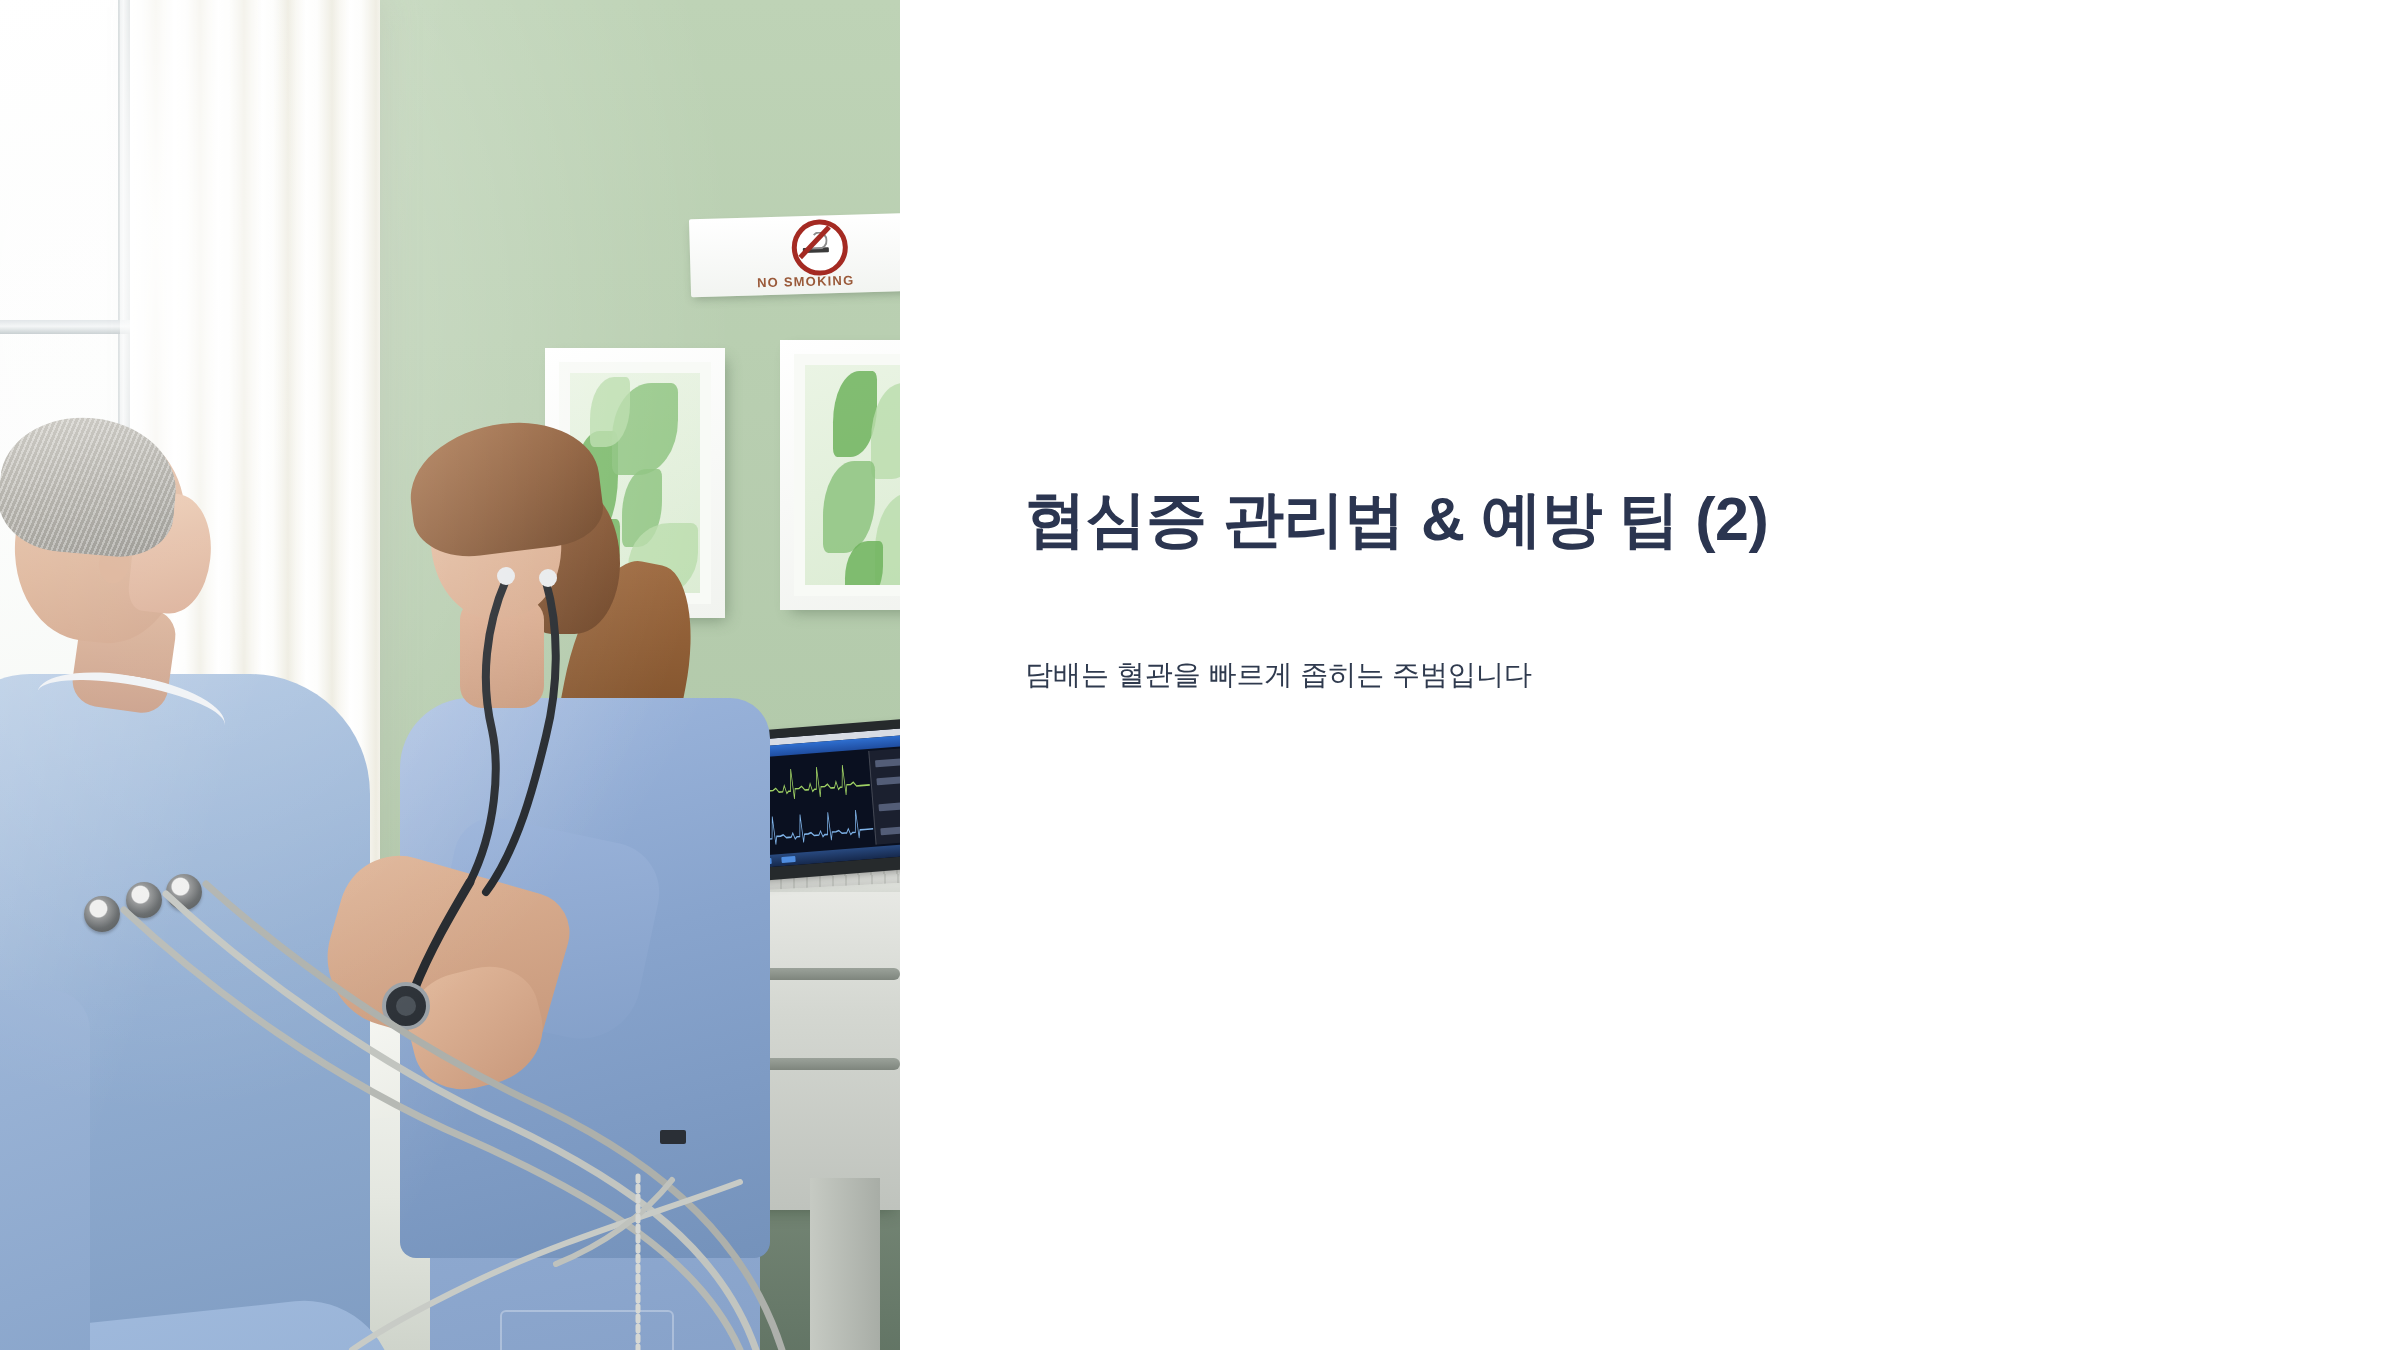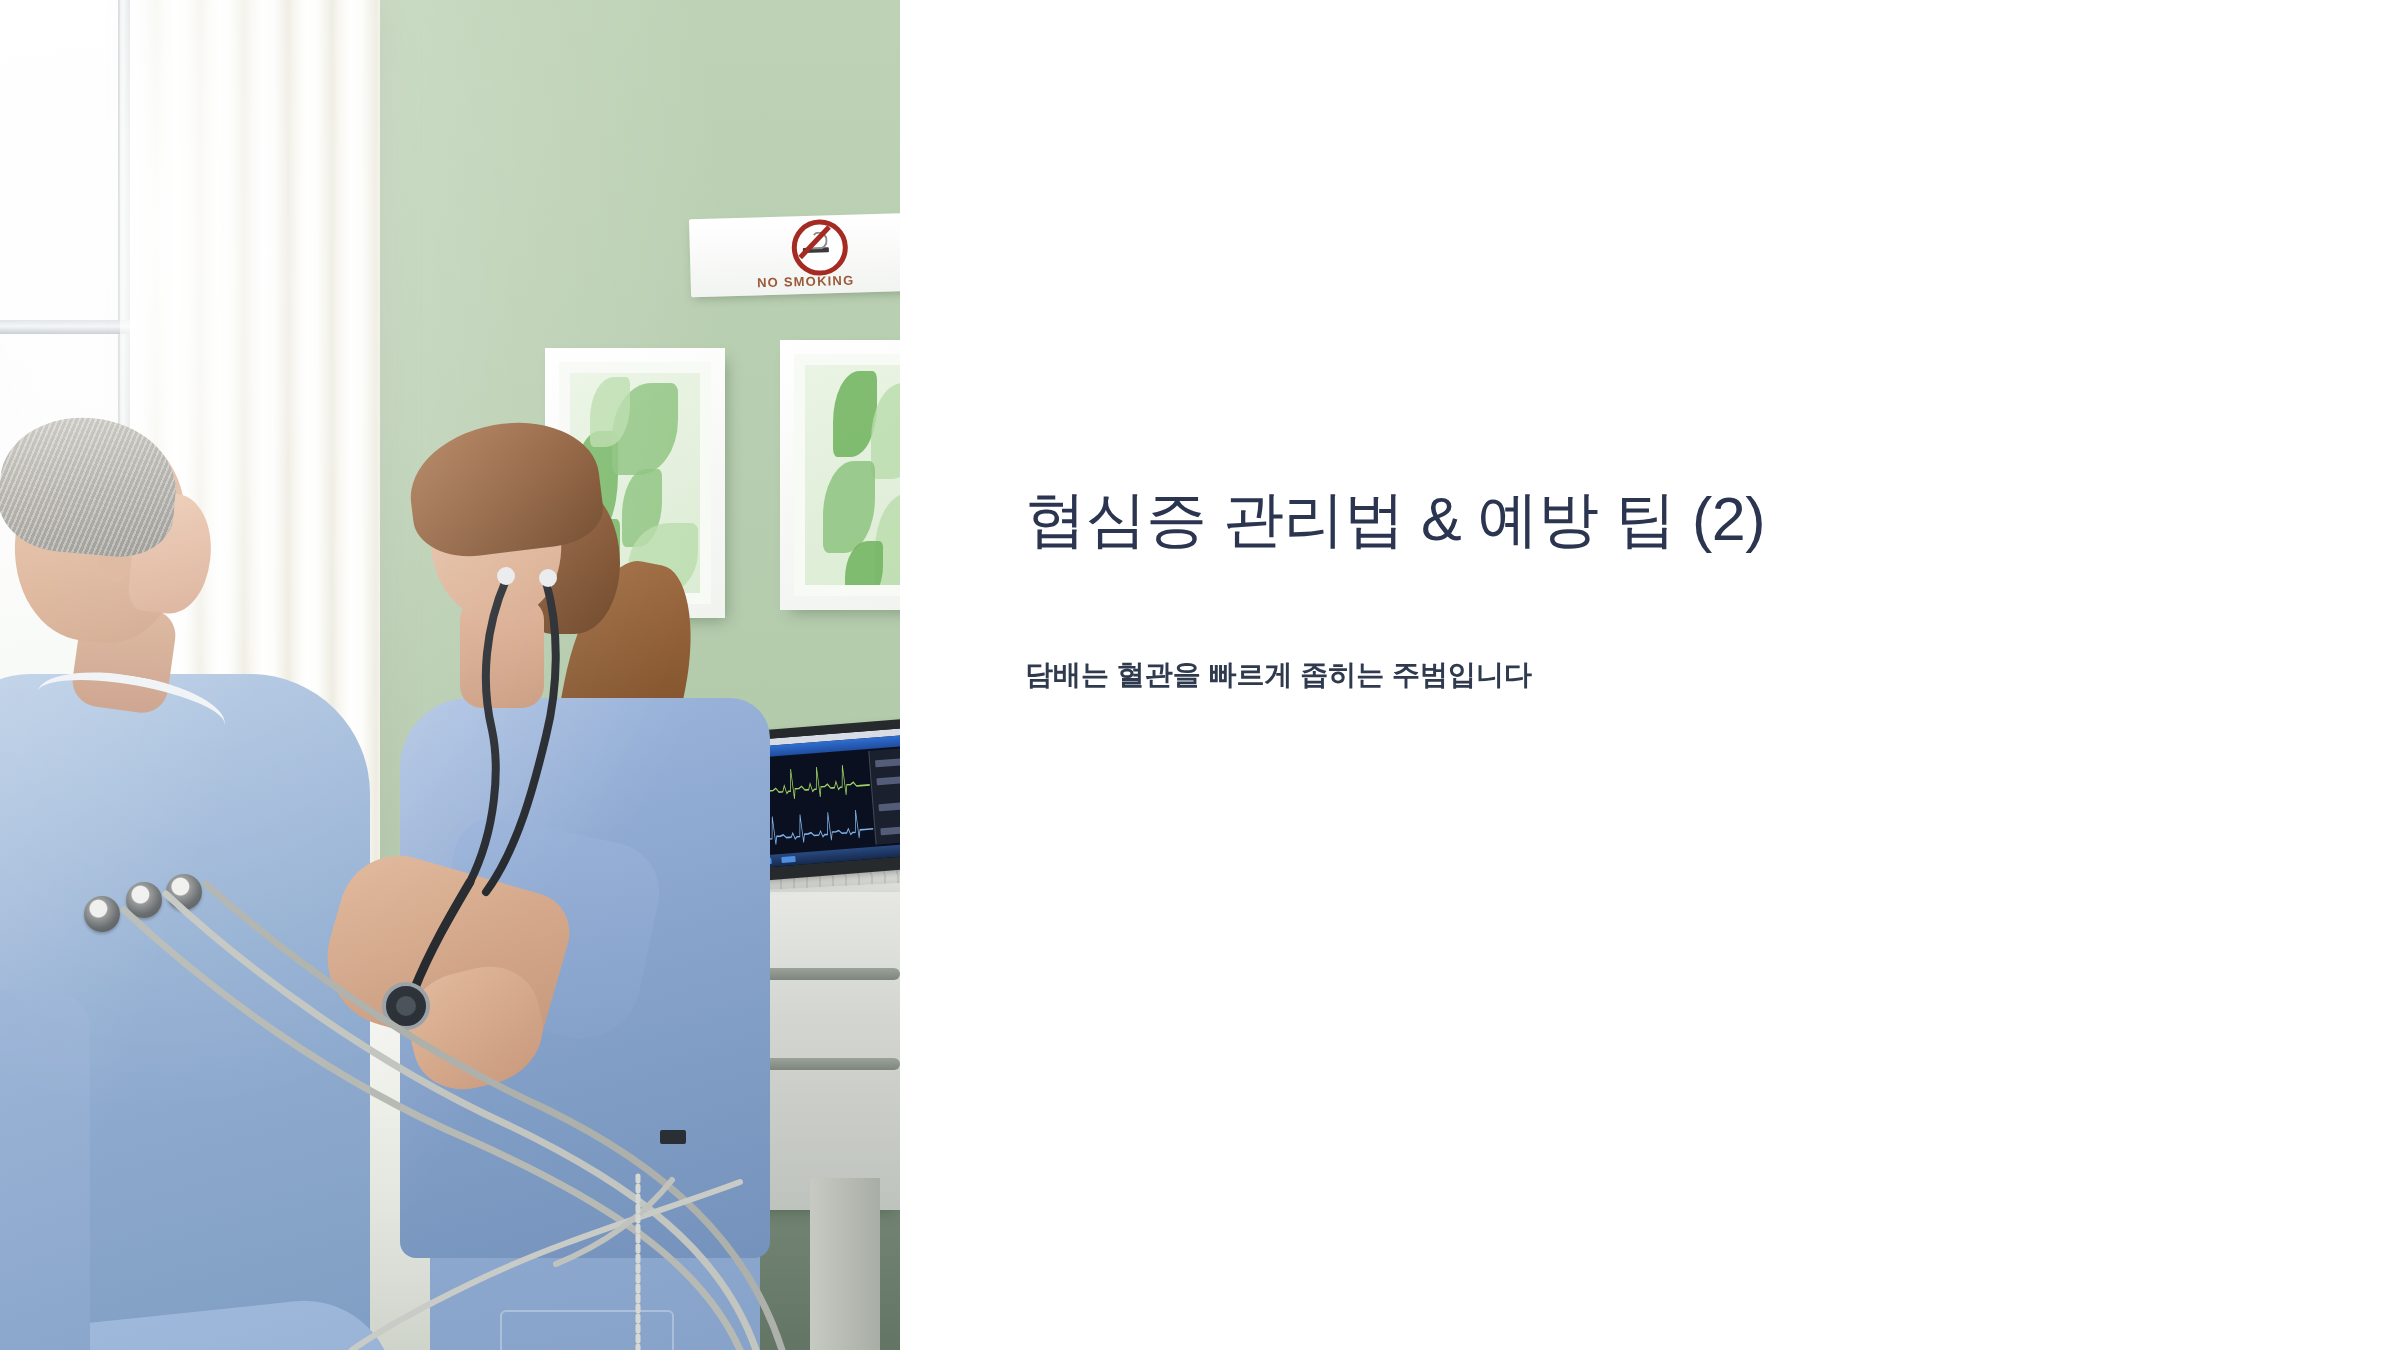--- a/index.html
+++ b/index.html
@@ -439,21 +439,21 @@
     background: #ffffff;
     padding: 0;
   }
 
   .slide-title {
     position: absolute;
     left: 125px;
     top: 443px;
     font-size: 61px;
     line-height: 1.18;
-    font-weight: 400;
+    font-weight: 700;
     color: #2b3550;
     letter-spacing: -0.5px;
     white-space: nowrap;
   }
 
   .columns {
     position: absolute;
     left: 125px;
     top: 648px;
     width: 1340px;
@@ -465,21 +465,21 @@
 
   .col-heading {
     font-size: 33px;
     font-weight: 700;
     color: #506a72;
     line-height: 1.25;
     margin: 0 0 48px 0;
   }
   .col-body {
     font-size: 28px;
-    font-weight: 700;
+    font-weight: 400;
     color: #2f3a4e;
     line-height: 1.95;
     margin: 0;
     max-width: 530px;
   }
 </style>
 </head>
 <body>
 
 <div class="slide">

